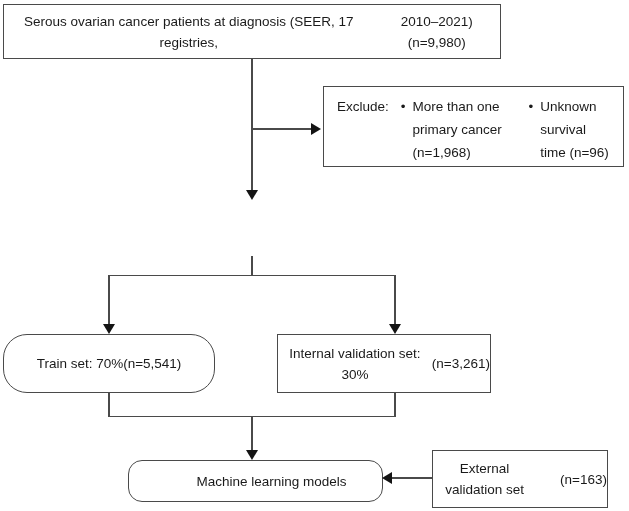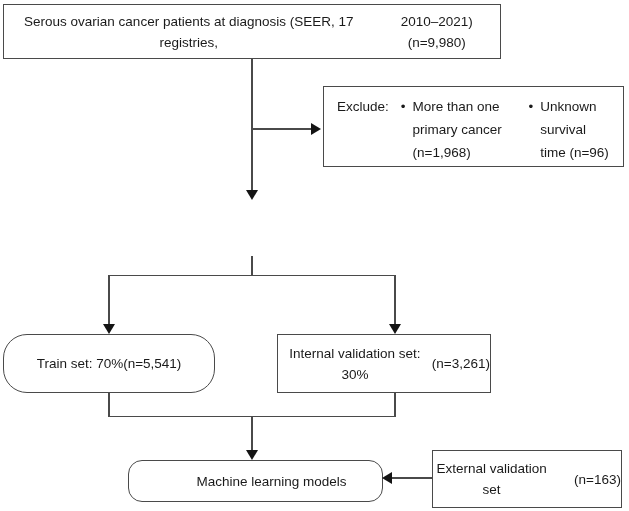--- a/index.html
+++ b/index.html
@@ -71,21 +71,21 @@
     border-right: 10px solid #141414;
   }
 
   
   #box-source   { left: 3px;   top: 4px;   width: 498px; height: 55px; }
   #box-exclude  { left: 323px; top: 86px;  width: 301px; height: 81px; }
   #box-final    { left: 50px;  top: 200px; width: 405px; height: 56px; }
   #box-train    { left: 3px;   top: 334px; width: 212px; height: 59px; border-radius: 24px; }
   #box-internal { left: 270px; top: 334px; width: 214px; height: 59px; margin-left: 7px; }
   #box-ml       { left: 128px; top: 460px; width: 255px; height: 42px; padding-left: 32px; }
-  #box-external { left: 432px; top: 450px; width: 190px; height: 58px; gap: 24px; }
+  #box-external { left: 432px; top: 450px; width: 176px; height: 58px; gap: 24px; }
 
   
   #ln-source-down   { left: 251.25px; top: 59px;    width: 1.5px;   height: 133px; }
   #ar-final-in      { left: 246px;    top: 190px; }
   #ln-branch        { left: 252px;    top: 128.25px; width: 60px;   height: 1.5px; }
   #ar-exclude-in    { left: 311px;    top: 123px; }
   #ln-final-stub    { left: 251.25px; top: 256px;   width: 1.5px;   height: 20px; }
   #ln-split-h       { left: 108.25px; top: 274.5px; width: 287.5px; height: 1.5px; }
   #ln-split-left    { left: 108.25px; top: 274.5px; width: 1.5px;   height: 51px; }
   #ln-split-right   { left: 394.25px; top: 274.5px; width: 1.5px;   height: 51px; }

